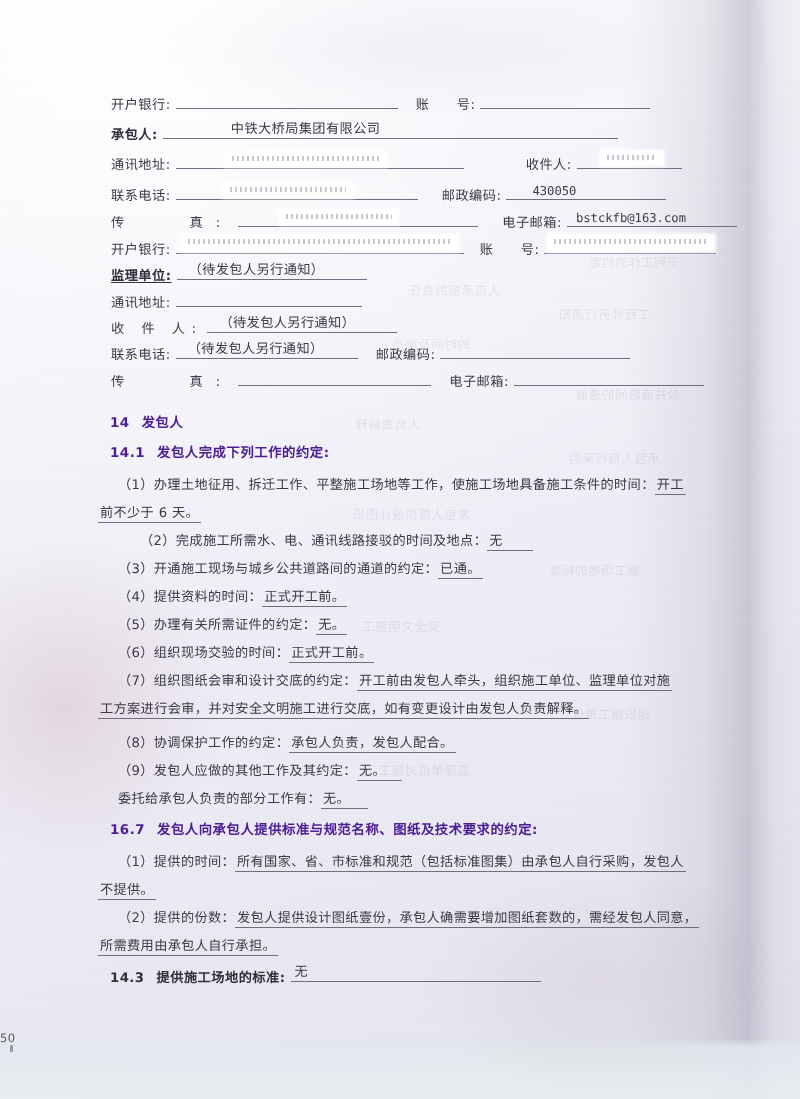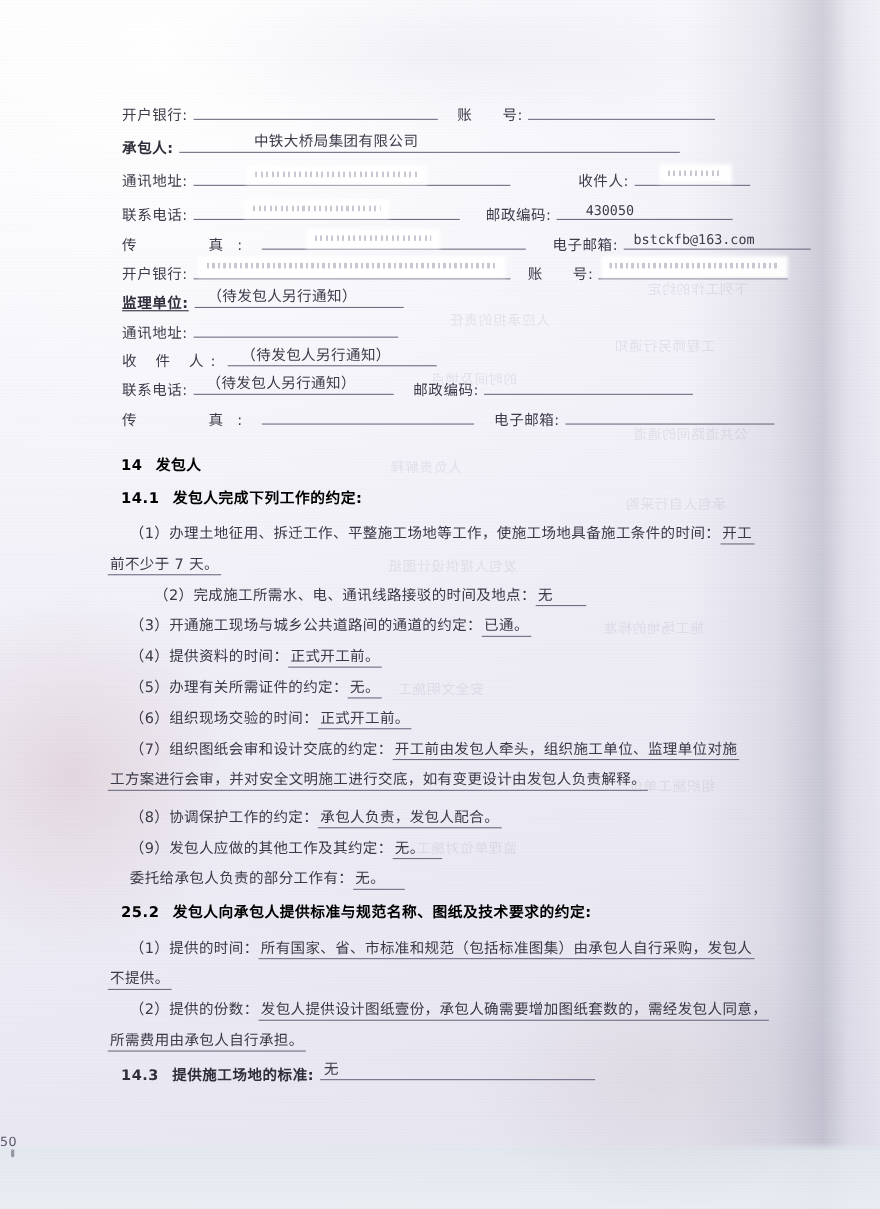--- a/index.html
+++ b/index.html
@@ -182,21 +182,21 @@
         rgba(255,255,255,0) 5px);
     filter: blur(0.7px);
     opacity: .8;
   }
 
   
   .hd {
     position: absolute;
     white-space: nowrap;
     font-weight: 700;
-    color: #000000;
+    color: #4c1d95;
     font-size: 13.4px;
     letter-spacing: .5px;
   }
   .hd .num { margin-right: 12px; }
 
   .para {
     position: absolute;
     white-space: nowrap;
     font-size: 13.2px;
     color: #3a3947;
@@ -373,21 +373,21 @@
     </div>
 
     <div class="hd" style="left:110px; top:441px;">
       <span class="num">14.1</span><span>发包人完成下列工作的约定:</span>
     </div>
 
     <div class="para" style="left:118px; top:474px;text-align:center;">
       <span>（1）办理土地征用、拆迁工作、平整施工场地等工作，使施工场地具备施工条件的时间：</span><span class="fill">开工</span>
     </div>
     <div class="para" style="left:98px; top:502px;">
-      <span class="fill">前不少于 7 天。</span>
+      <span class="fill">前不少于 6 天。</span>
     </div>
 
     <div class="para" style="left:118px; top:530px;margin-left:22px;">
       <span>（2）完成施工所需水、电、通讯线路接驳的时间及地点：</span><span class="fill" style="padding-right:30px;">无</span>
     </div>
 
     <div class="para" style="left:118px; top:558px;">
       <span>（3）开通施工现场与城乡公共道路间的通道的约定：</span><span class="fill">已通。</span>
     </div>
 
@@ -416,21 +416,21 @@
 
     <div class="para" style="left:118px; top:760px;">
       <span>（9）发包人应做的其他工作及其约定：</span><span class="fill" style="padding-right:16px;">无。</span>
     </div>
 
     <div class="para" style="left:118px; top:788px;">
       <span>委托给承包人负责的部分工作有：</span><span class="fill" style="padding-right:18px;">无。</span>
     </div>
 
     <div class="hd" style="left:110px; top:818px;">
-      <span class="num">25.2</span><span>发包人向承包人提供标准与规范名称、图纸及技术要求的约定:</span>
+      <span class="num">16.7</span><span>发包人向承包人提供标准与规范名称、图纸及技术要求的约定:</span>
     </div>
 
     <div class="para" style="left:118px; top:851px;">
       <span>（1）提供的时间：</span><span class="fill">所有国家、省、市标准和规范（包括标准图集）由承包人自行采购，发包人</span>
     </div>
     <div class="para" style="left:98px; top:879px;">
       <span class="fill">不提供。</span>
     </div>
 
     <div class="para" style="left:118px; top:907px;">

